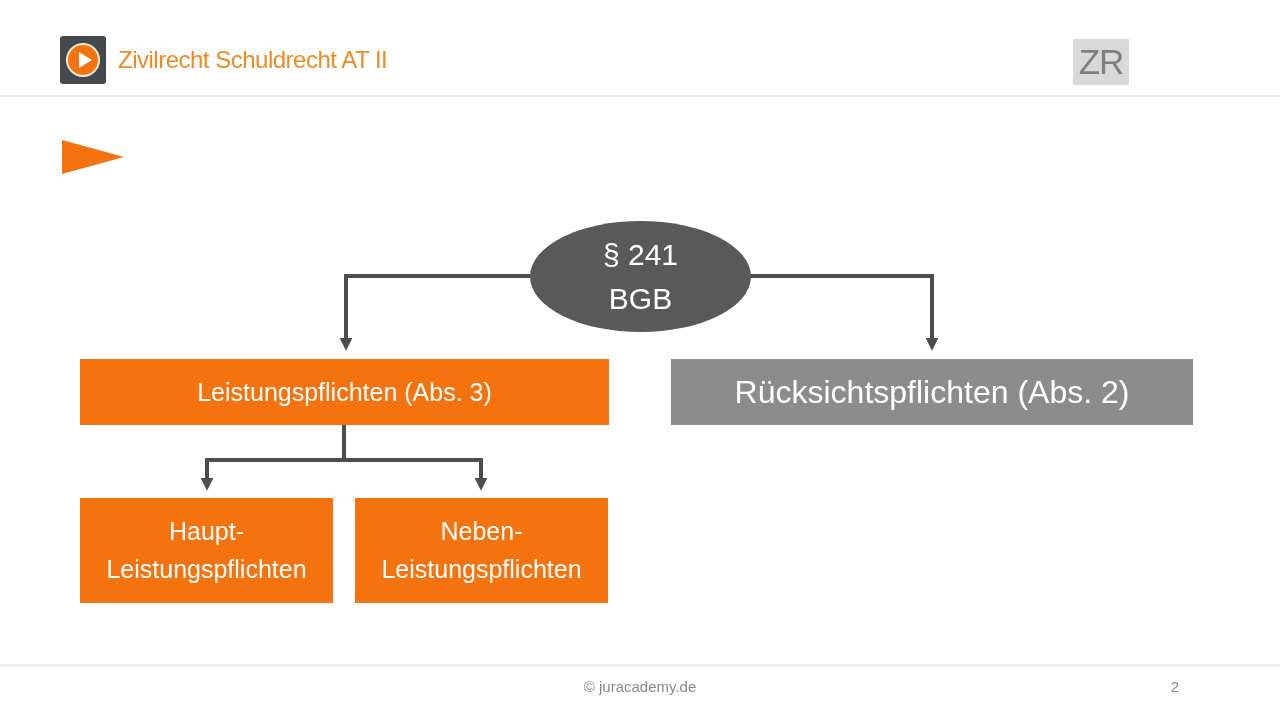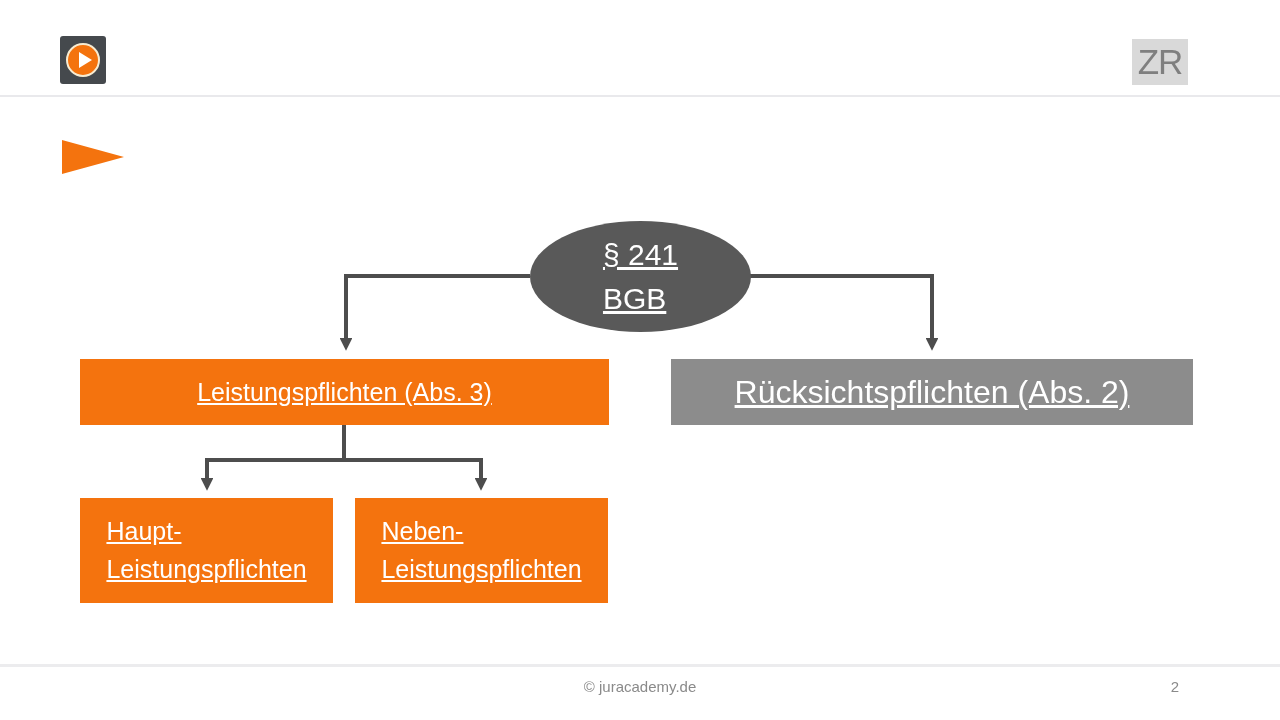--- a/index.html
+++ b/index.html
@@ -32,21 +32,21 @@
     border-bottom: 8px solid transparent;
     border-left: 13px solid #ffffff;
     margin-left: 5px;
   }
   .header-title {
     position: absolute; left: 118px; top: 46px;
     font-size: 24px; color: var(--header-orange, #EC8B21);
     letter-spacing: -0.5px; white-space: nowrap;
   }
   .zr-badge {
-    position: absolute; left: 1132px; top: 39px;
+    position: absolute; left: 1073px; top: 39px;
     width: 56px; height: 46px;
     background: var(--badge-bg, #D9D9D9);
     color: var(--badge-text, #7F7F7F);
     font-size: 35px; letter-spacing: -1px;
     display: flex; align-items: center; justify-content: center;
   }
   .header-divider {
     position: absolute; left: 0; top: 95px;
     width: 1280px; height: 2px; background: #E9E9EC;
   }
@@ -74,22 +74,22 @@
   .connectors polyline, .connectors line {
     fill: none;
     stroke: var(--line, #4D4D4D);
     stroke-width: 4;
   }
   .connectors .arrowhead { fill: var(--line, #4D4D4D); }
 
   .node {
     position: absolute;
     display: flex; align-items: center; justify-content: center;
+    text-align: center;
     color: #ffffff;
-    text-decoration: underline;
   }
   .node-ellipse {
     left: 530px; top: 221px; width: 221px; height: 111px;
     border-radius: 50%;
     background: var(--dark-node, #595959);
     font-size: 30px; line-height: 1.45;
     white-space: pre-line;
   }
   .node-branch-left {
     left: 80px; top: 359px; width: 529px; height: 66px;
@@ -129,20 +129,21 @@
 </head>
 <body>
 
 <div class="slide">
 
   <div class="logo">
     <div class="logo-circle">
       <div class="play-triangle"></div>
     </div>
   </div>
+  <div class="header-title">Zivilrecht Schuldrecht AT II</div>
   <div class="zr-badge">ZR</div>
   <div class="header-divider"></div>
 
   <div class="title-arrow"></div>
 
   <svg class="connectors" viewBox="0 0 1280 720" xmlns="http://www.w3.org/2000/svg">
     <defs>
       <marker id="arrow" viewBox="0 0 10 10" markerWidth="3.2" markerHeight="3.2" refX="7" refY="5" orient="auto">
         <path class="arrowhead" d="M0,0 L10,5 L0,10 z"></path>
       </marker>

